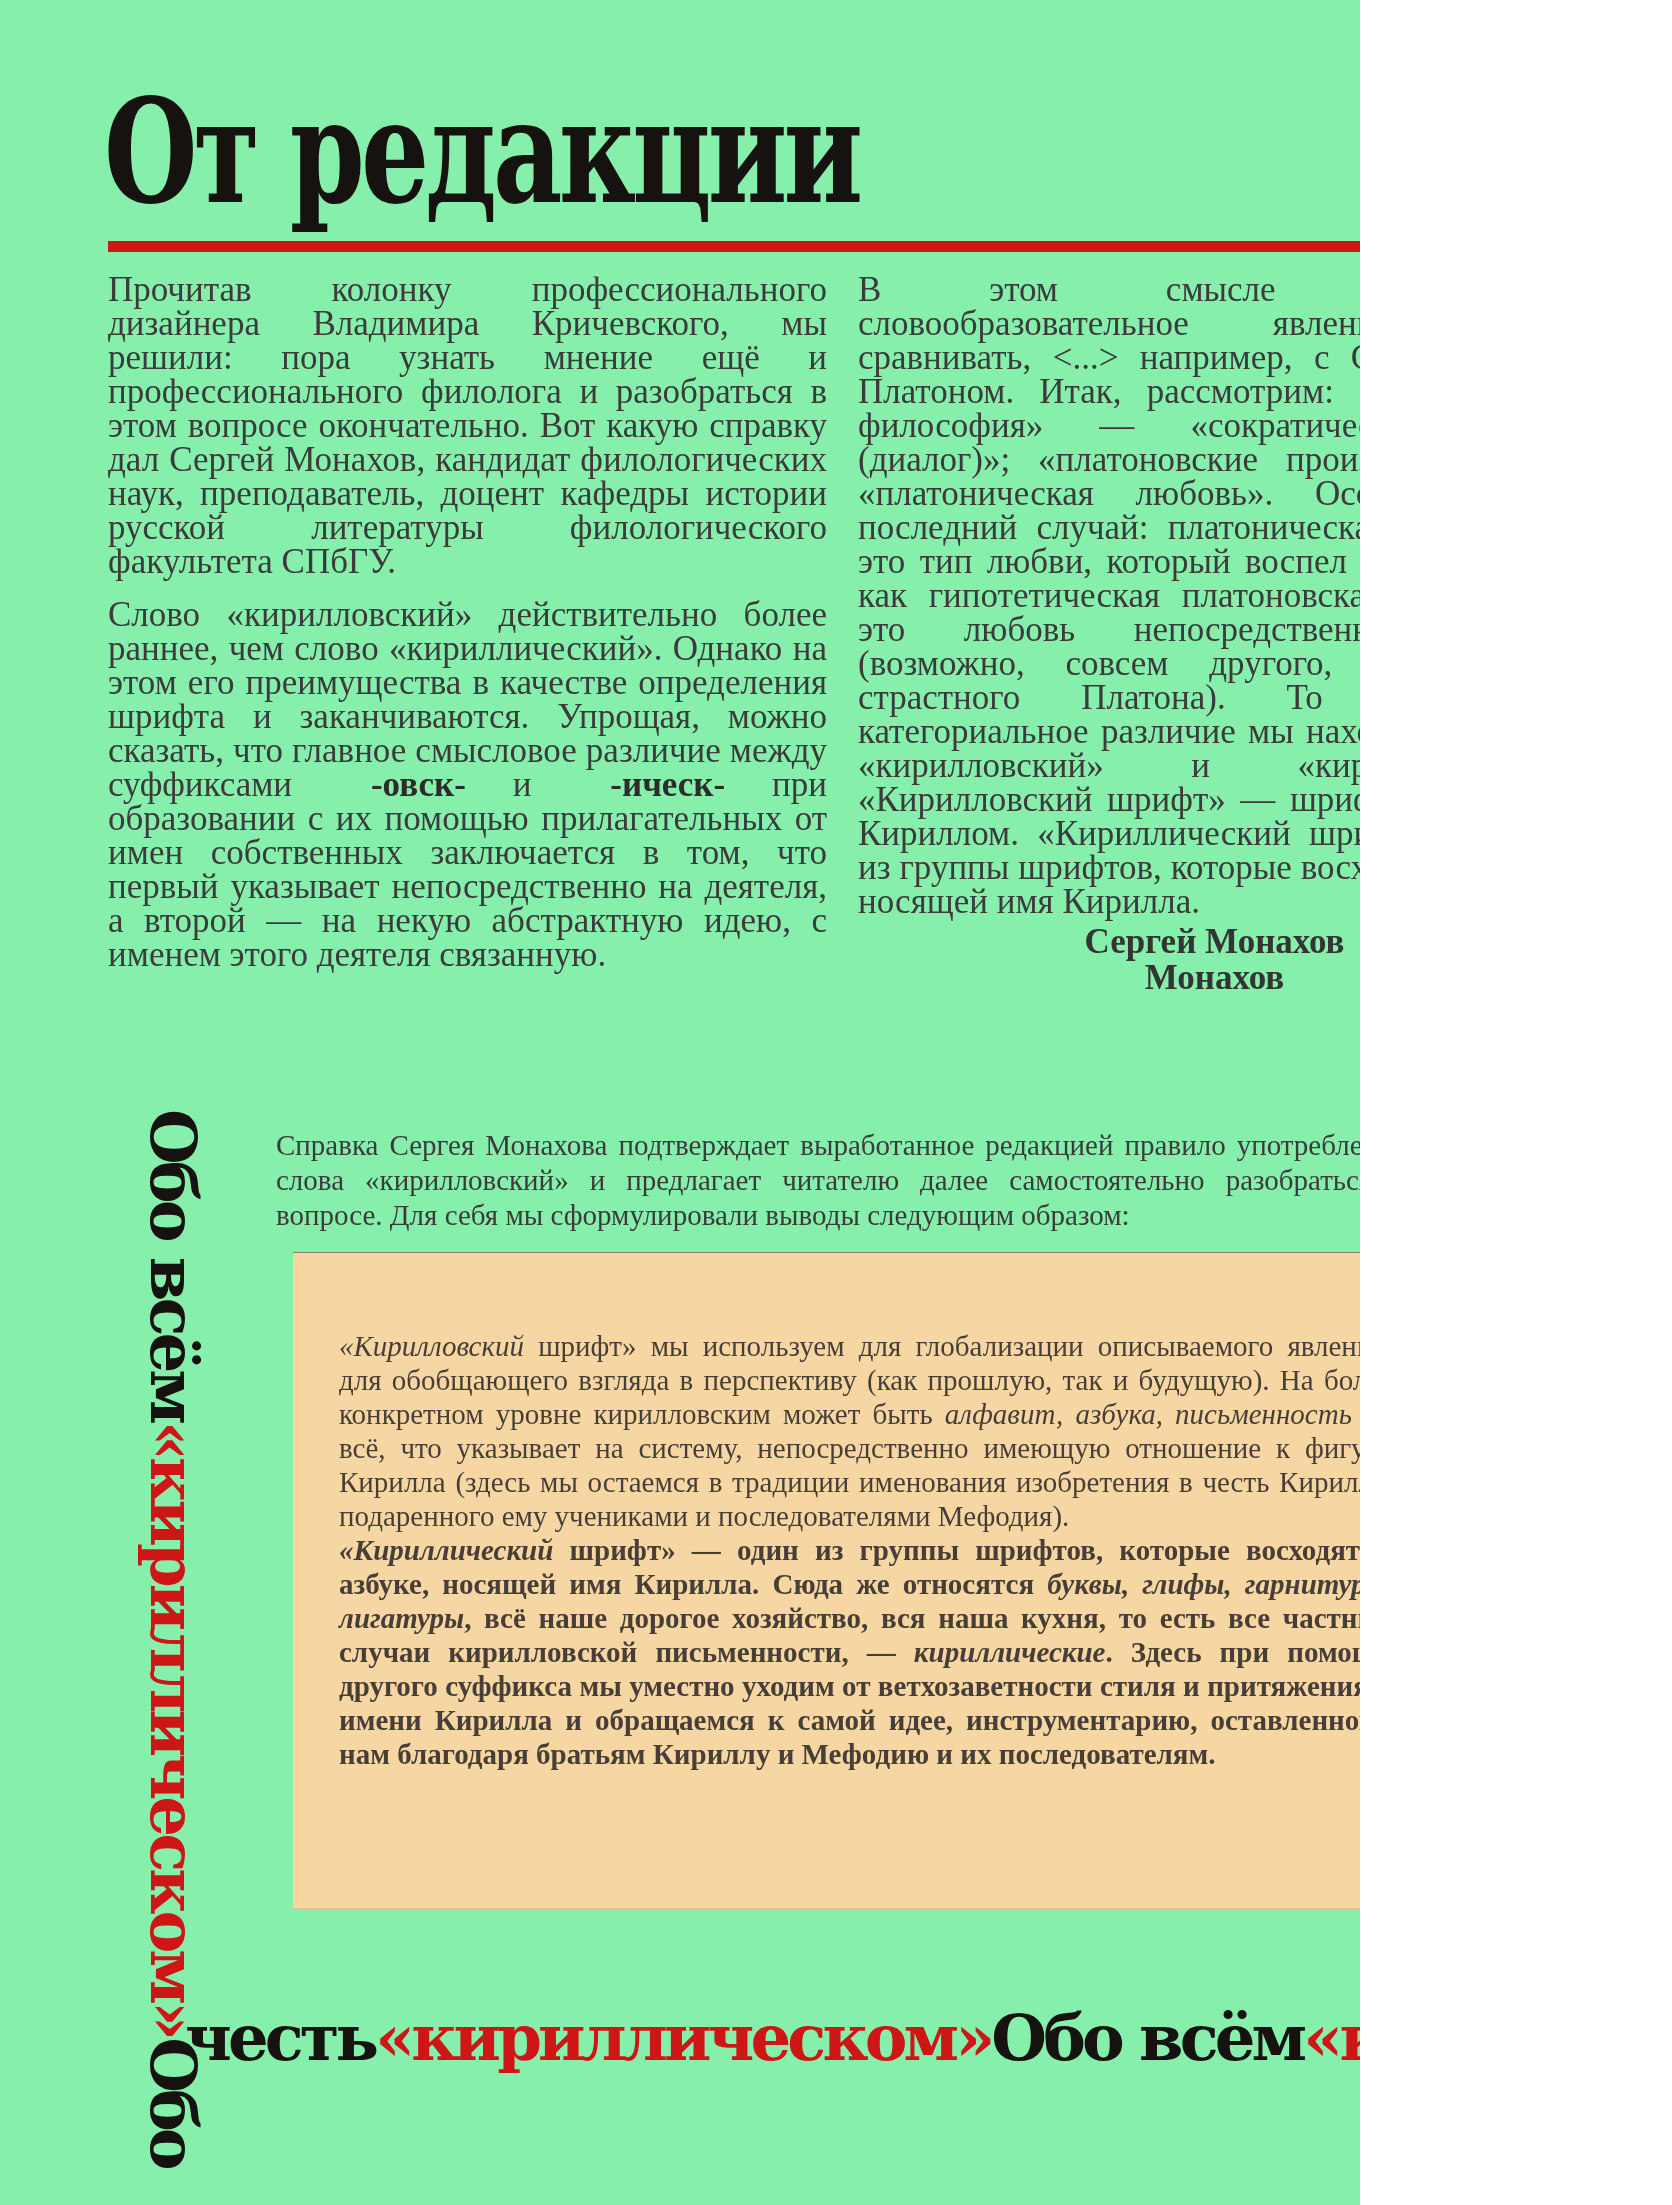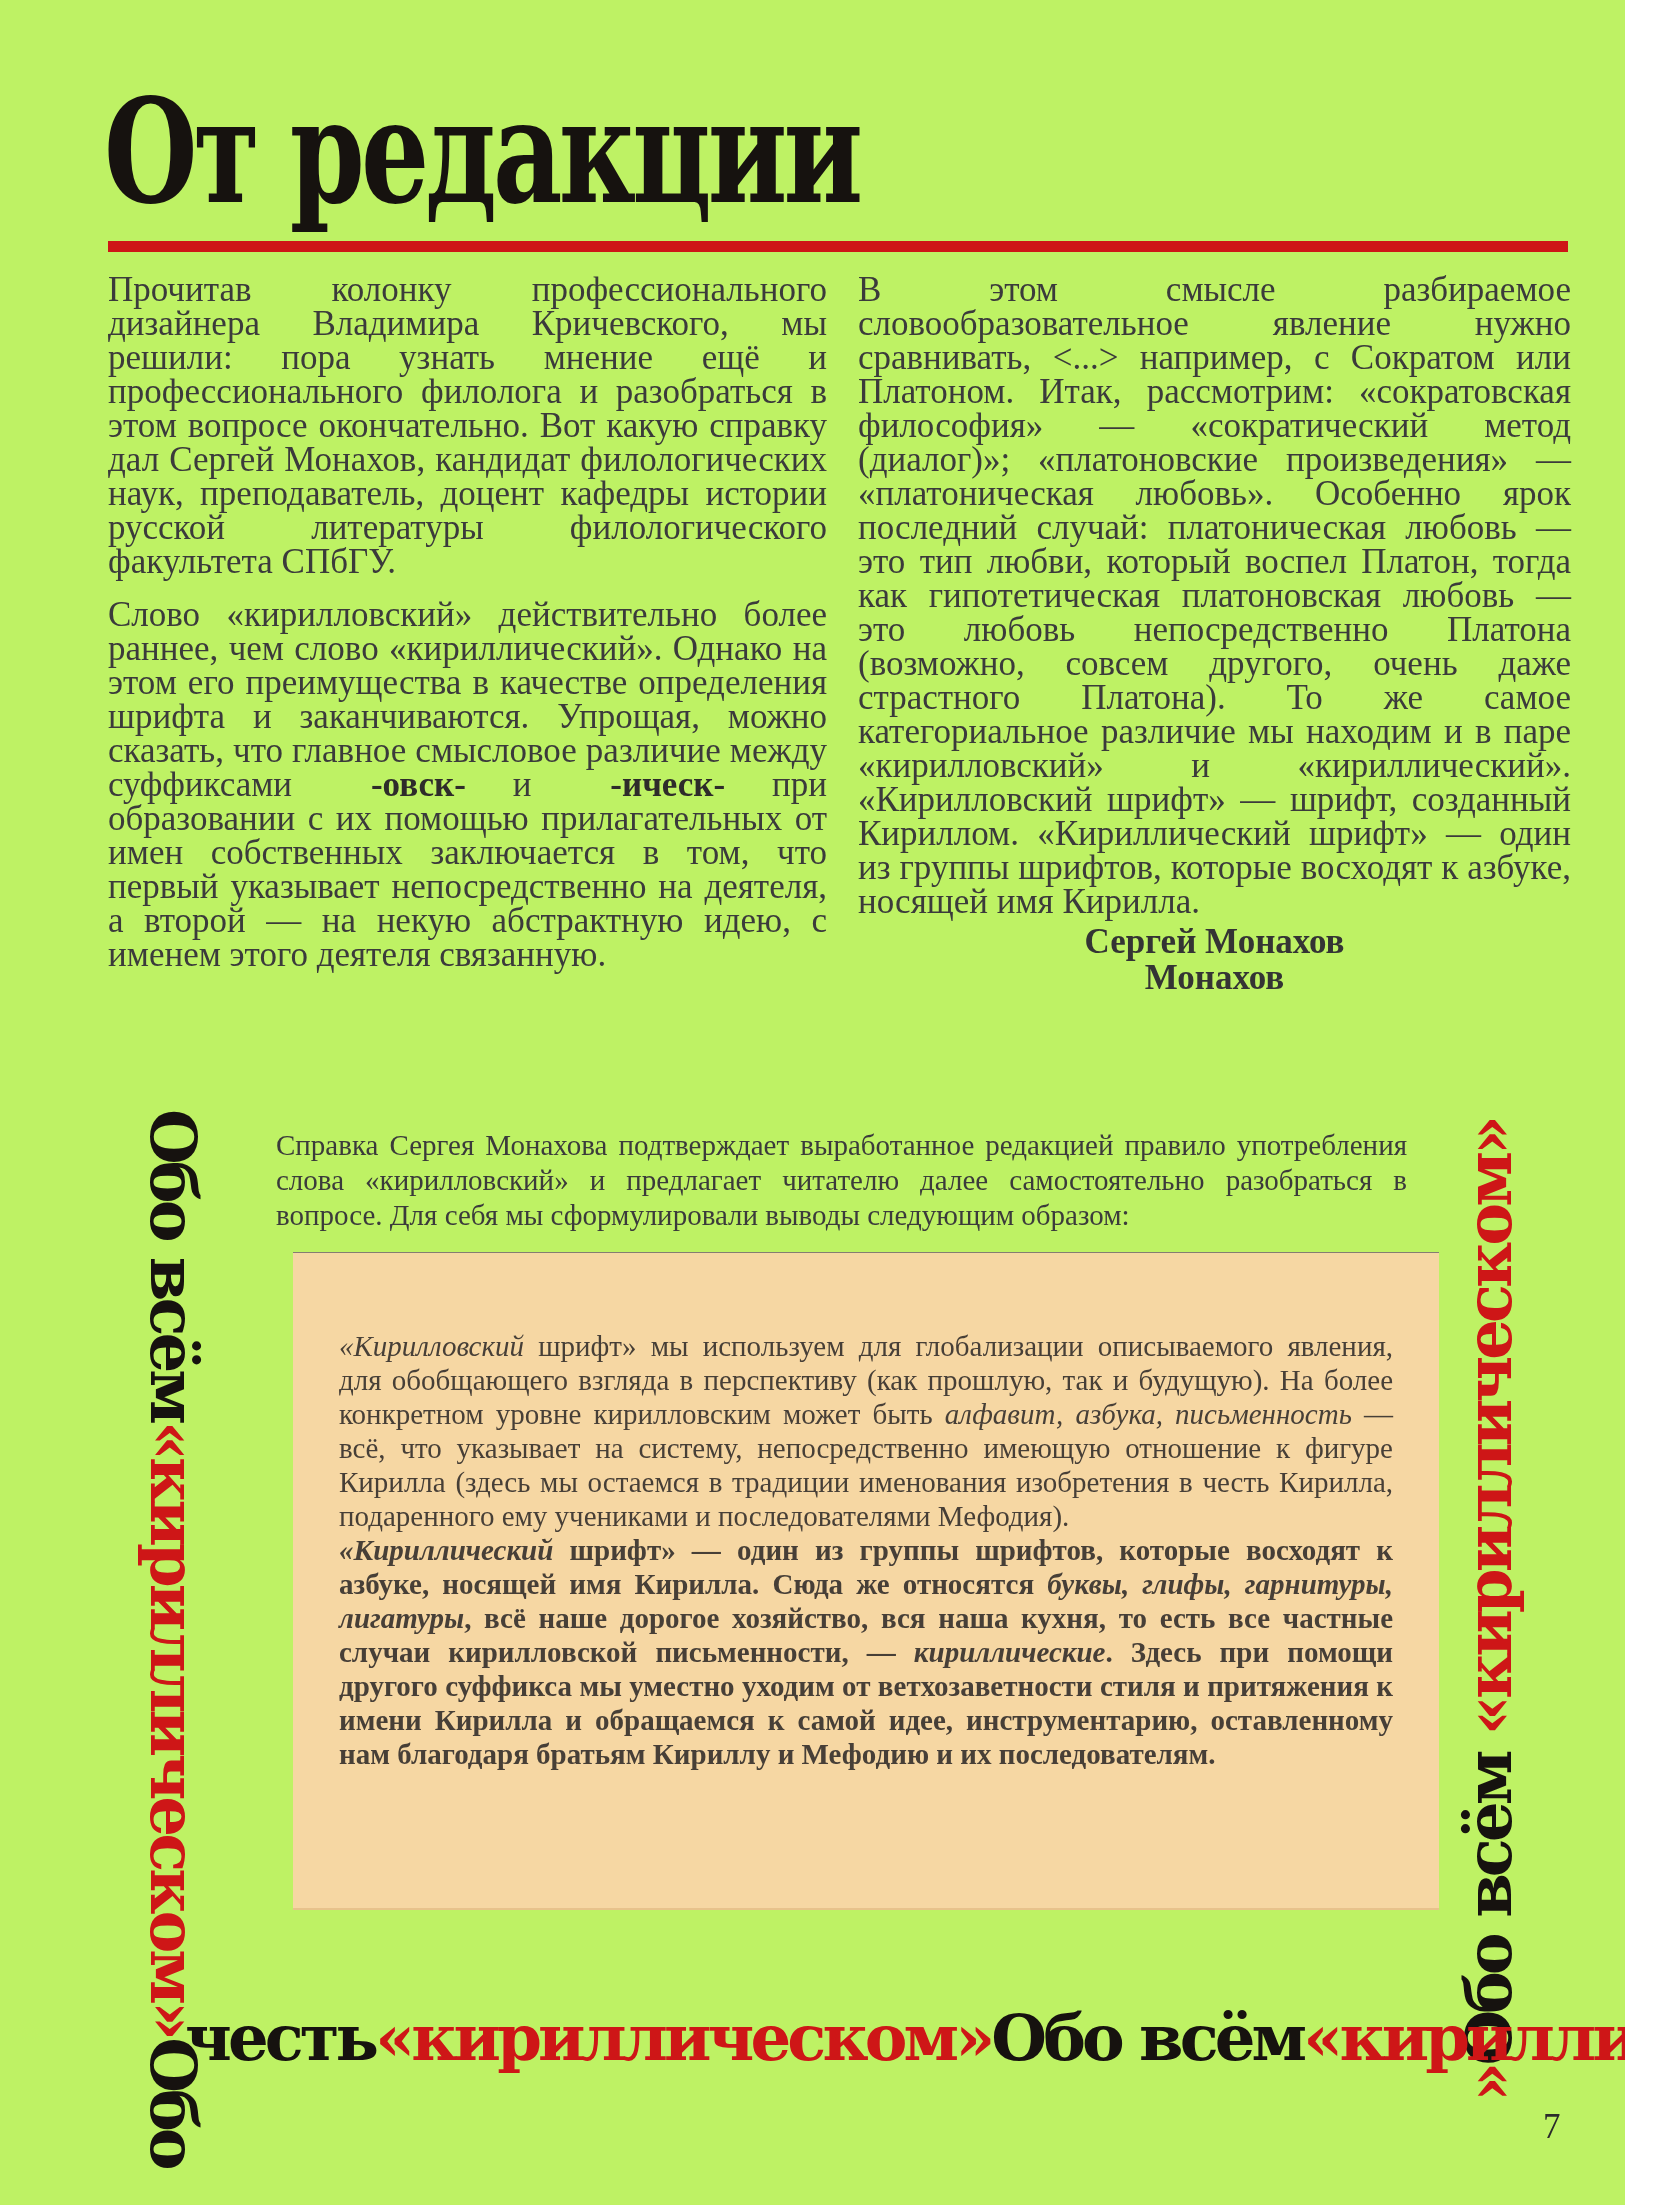--- a/index.html
+++ b/index.html
@@ -1,17 +1,17 @@
 <!DOCTYPE html>
 <html style="font-size:10.3px"><head>
 <meta charset="utf-8">
 <style>
   html,body{margin:0;padding:0;background:#ffffff;}
   .page{
-    position:relative;width:1625px;height:2205px;background:#bef264;
+    position:relative;width:1360px;height:2205px;background:#86efac;
     font-family:"Liberation Serif",serif;color:#3B3B3B;overflow:hidden;
   }
   
   .title{
     position:absolute;left:104px;top:79px;margin:0;
     font-family:"DejaVu Serif",serif;font-weight:700;font-size:145px;line-height:1;
     color:#16120F;letter-spacing:-5.2px;white-space:nowrap;
     transform:scaleX(0.74);transform-origin:left top;
   }
   .rule{position:absolute;left:108px;top:241px;width:1460px;height:11px;background:#CE1617;}

